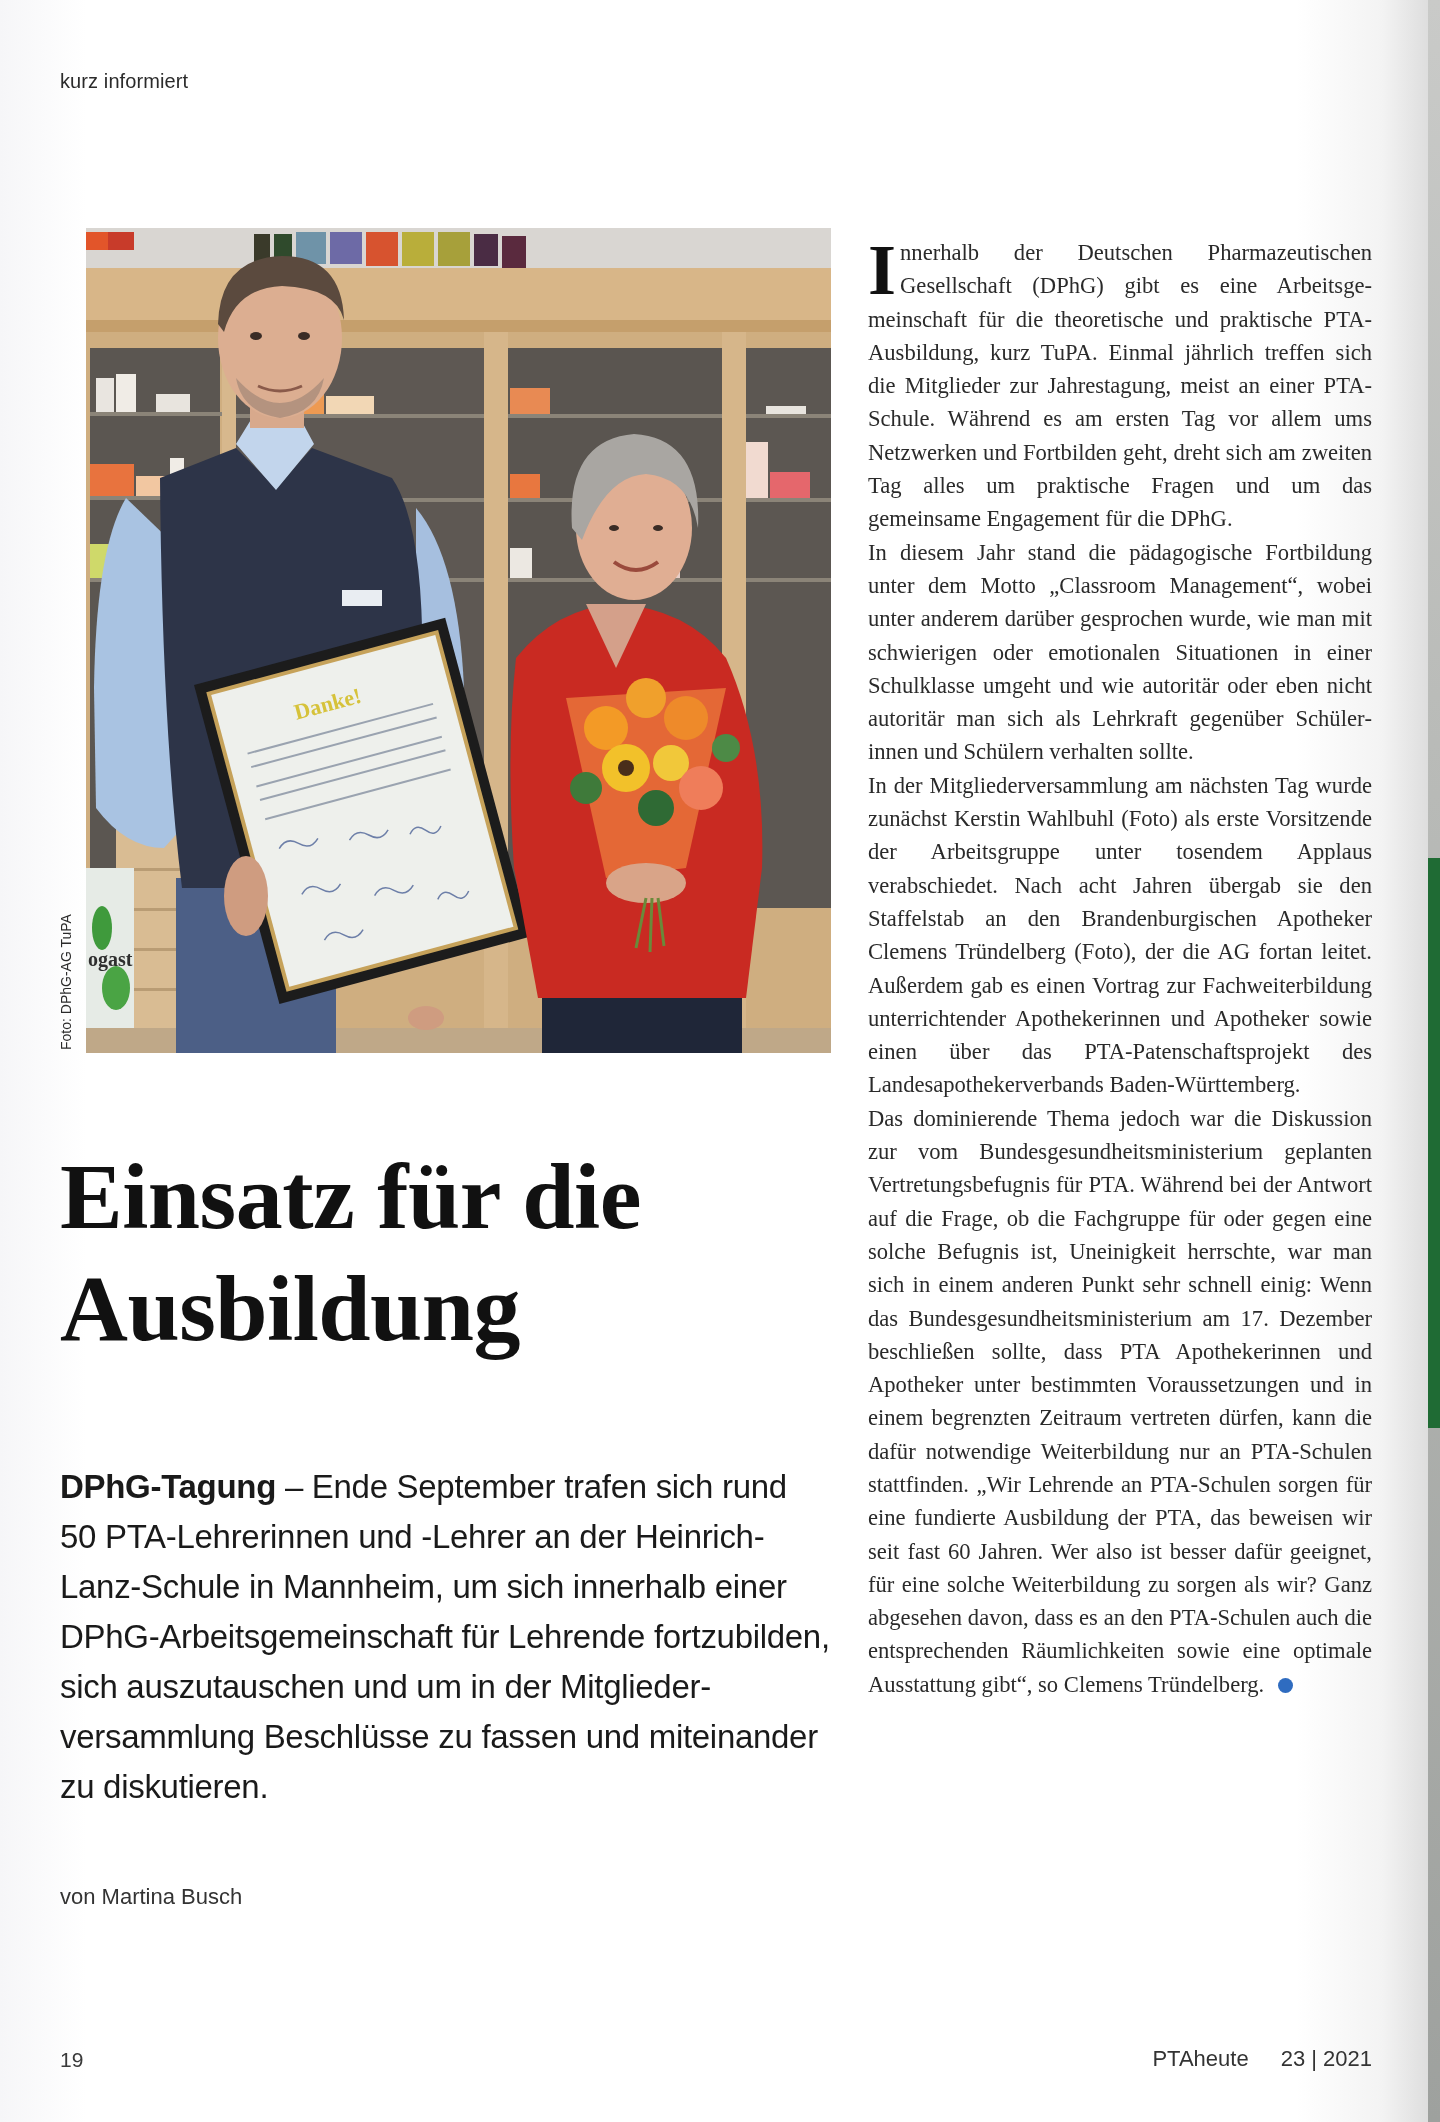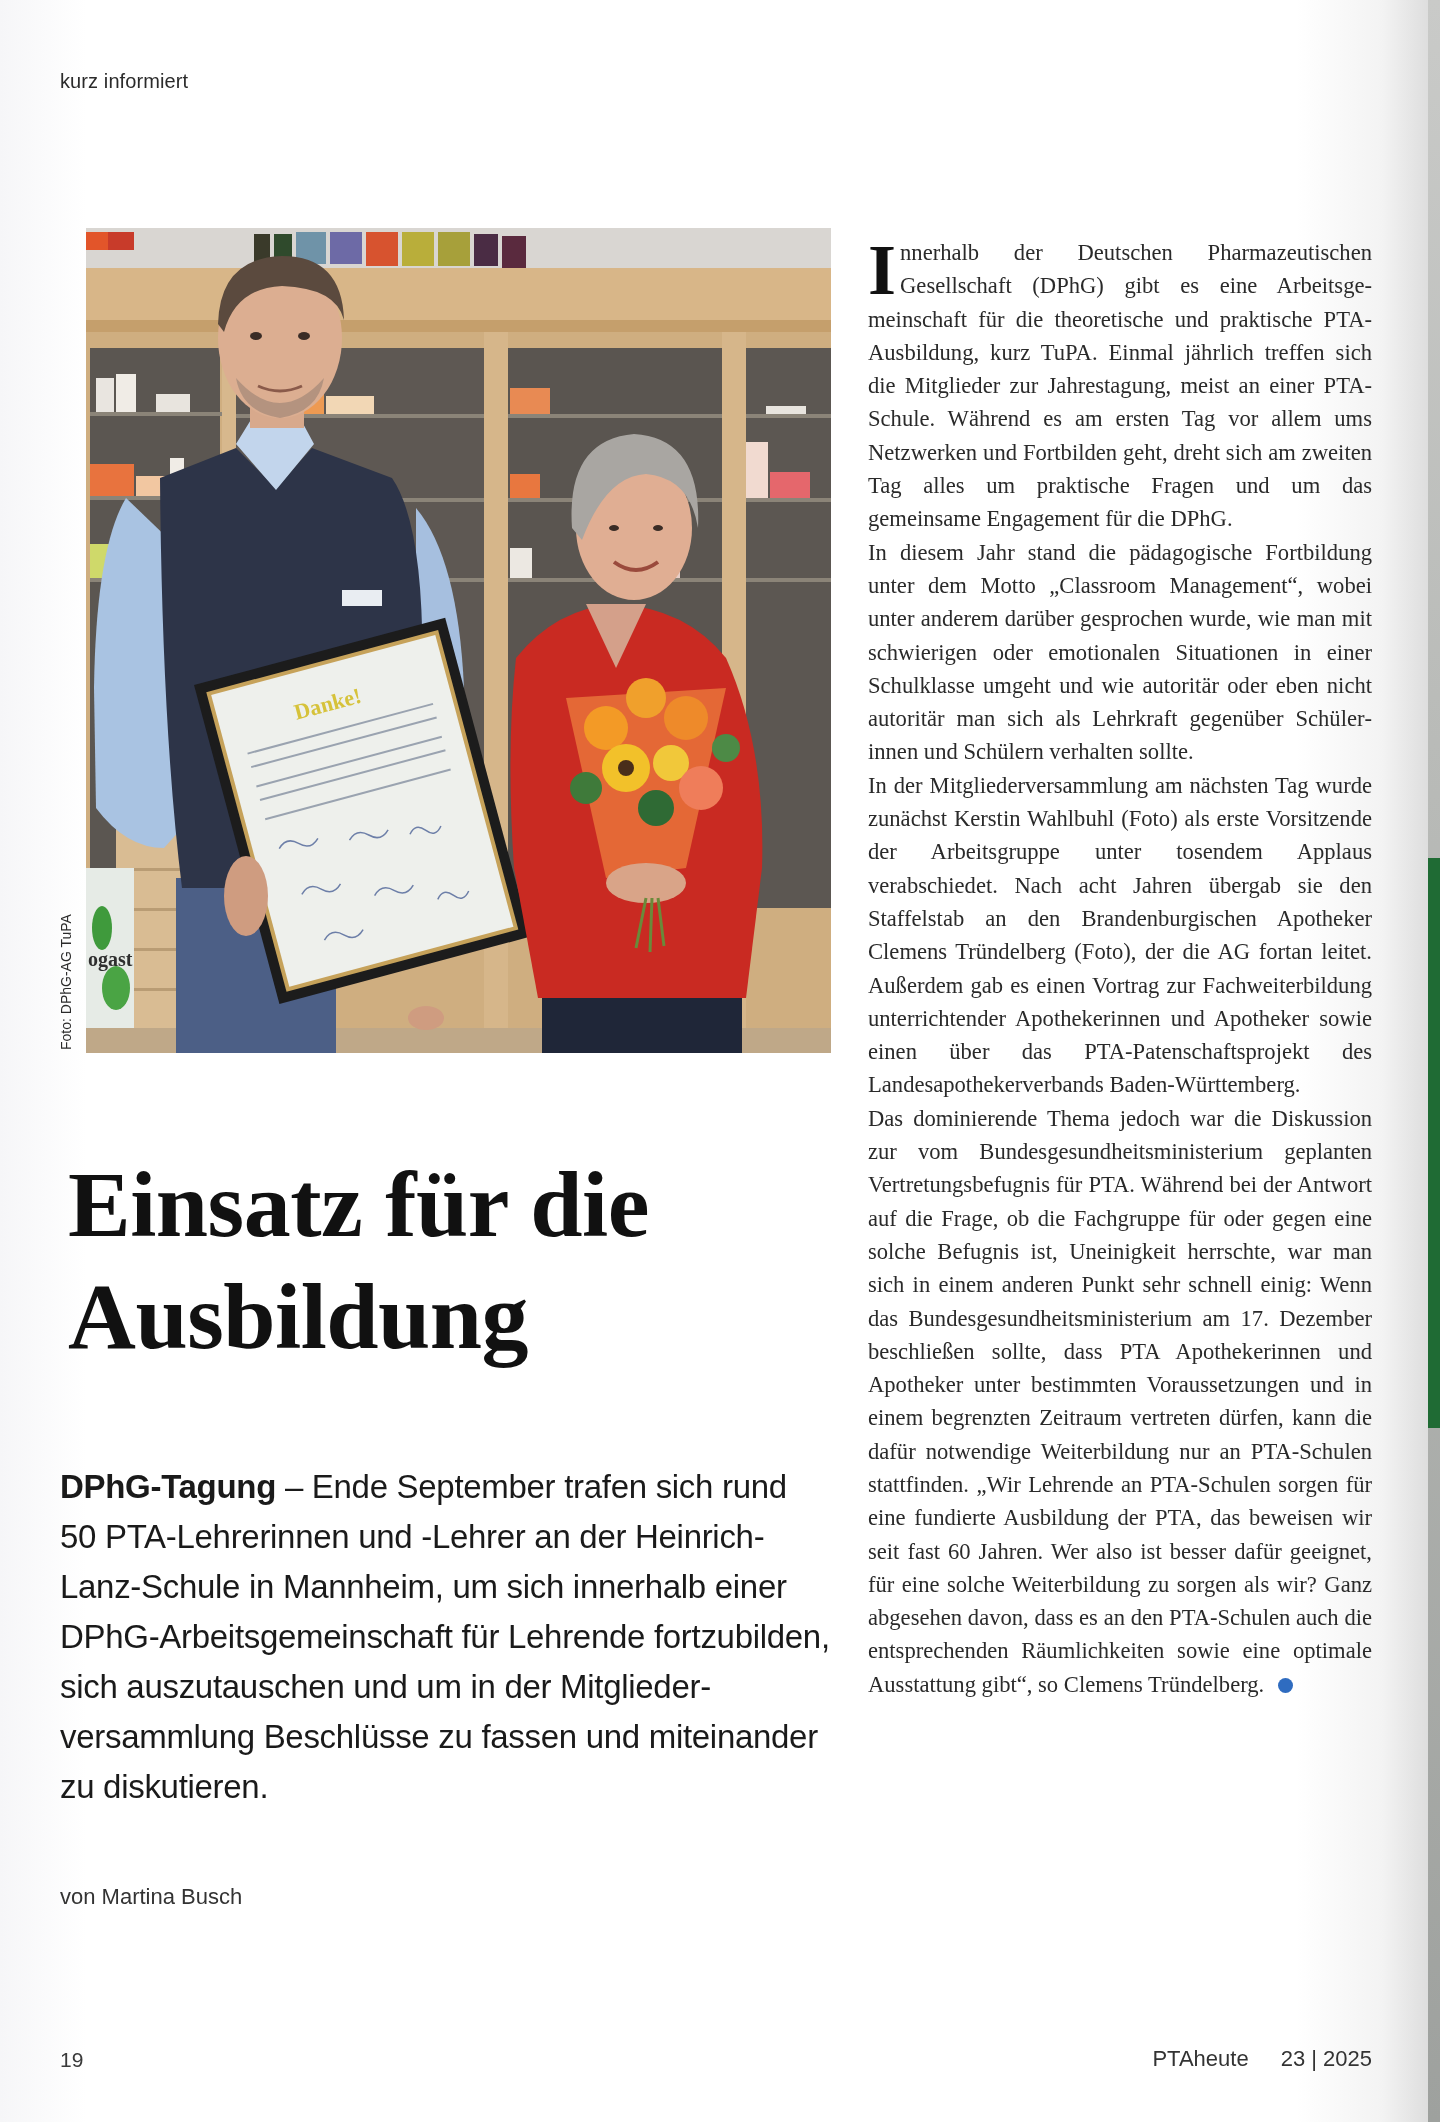--- a/index.html
+++ b/index.html
@@ -68,21 +68,21 @@
       color: #2a2a2a;
       white-space: nowrap;
     }
 
     
     .headline {
       position: absolute;
       left: 60px;
       top: 1140px;
       width: 780px;
-      margin: 8px;
+      margin: 0;
       font-family: "Liberation Serif", serif;
       font-weight: bold;
       font-size: 94px;
       line-height: 112px;
       color: #111111;
       letter-spacing: -0.5px;
     }
     .lead {
       position: absolute;
       left: 60px;
@@ -369,16 +369,16 @@
   <div class="body-col">
     <p><span class="dropcap">I</span><span>nnerhalb der Deutschen Pharmazeutischen Gesellschaft (DPhG) gibt es eine Arbeitsge­meinschaft für die theoretische und praktische PTA-Ausbildung, kurz TuPA. Einmal jährlich treffen sich die Mitglieder zur Jahrestagung, meist an einer PTA-Schule. Während es am ers­ten Tag vor allem ums Netzwerken und Fortbil­den geht, dreht sich am zweiten Tag alles um praktische Fragen und um das gemeinsame En­gagement für die DPhG.</span></p>
     <p>In diesem Jahr stand die pädagogische Fortbil­dung unter dem Motto „Classroom Manage­ment“, wobei unter anderem darüber gespro­chen wurde, wie man mit schwierigen oder emotionalen Situationen in einer Schulklasse umgeht und wie autoritär oder eben nicht auto­ritär man sich als Lehrkraft gegenüber Schüler­innen und Schülern verhalten sollte.</p>
     <p>In der Mitgliederversammlung am nächsten Tag wurde zunächst Kerstin Wahlbuhl (Foto) als erste Vorsitzende der Arbeitsgruppe unter tosendem Applaus verabschiedet. Nach acht Jahren über­gab sie den Staffelstab an den Brandenburgischen Apotheker Clemens Tründelberg (Foto), der die AG fortan leitet. Außerdem gab es einen Vortrag zur Fachweiterbildung unterrichtender Apothe­kerinnen und Apotheker sowie einen über das PTA-Patenschaftsprojekt des Landesapotheker­verbands Baden-Württemberg.</p>
     <p><span>Das dominierende Thema jedoch war die Dis­kussion zur vom Bundesgesundheitsministerium geplanten Vertretungsbefugnis für PTA. Wäh­rend bei der Antwort auf die Frage, ob die Fach­gruppe für oder gegen eine solche Befugnis ist, Uneinigkeit herrschte, war man sich in einem anderen Punkt sehr schnell einig: Wenn das Bundesgesundheitsministerium am 17. Dezember beschließen sollte, dass PTA Apothekerinnen und Apotheker unter bestimmten Vorausset­zungen und in einem begrenzten Zeitraum ver­treten dürfen, kann die dafür notwendige Wei­terbildung nur an PTA-Schulen stattfinden. „Wir Lehrende an PTA-Schulen sorgen für eine fundierte Ausbildung der PTA, das beweisen wir seit fast 60 Jahren. Wer also ist besser dafür geeignet, für eine solche Weiterbildung zu sor­gen als wir? Ganz abgesehen davon, dass es an den PTA-Schulen auch die entsprechenden Räumlichkeiten sowie eine optimale Ausstat­tung gibt“, so Clemens Tründelberg.</span><span class="end-dot" style="background: rgb(47, 108, 192);"></span></p>
   </div>
 
   <div class="page-number">19</div>
   <div class="footer-right">
     <span>PTAheute</span>
-    <span>23 | 2025</span>
+    <span>23 | 2021</span>
   </div>
 
 </div>
 
 </body></html>

